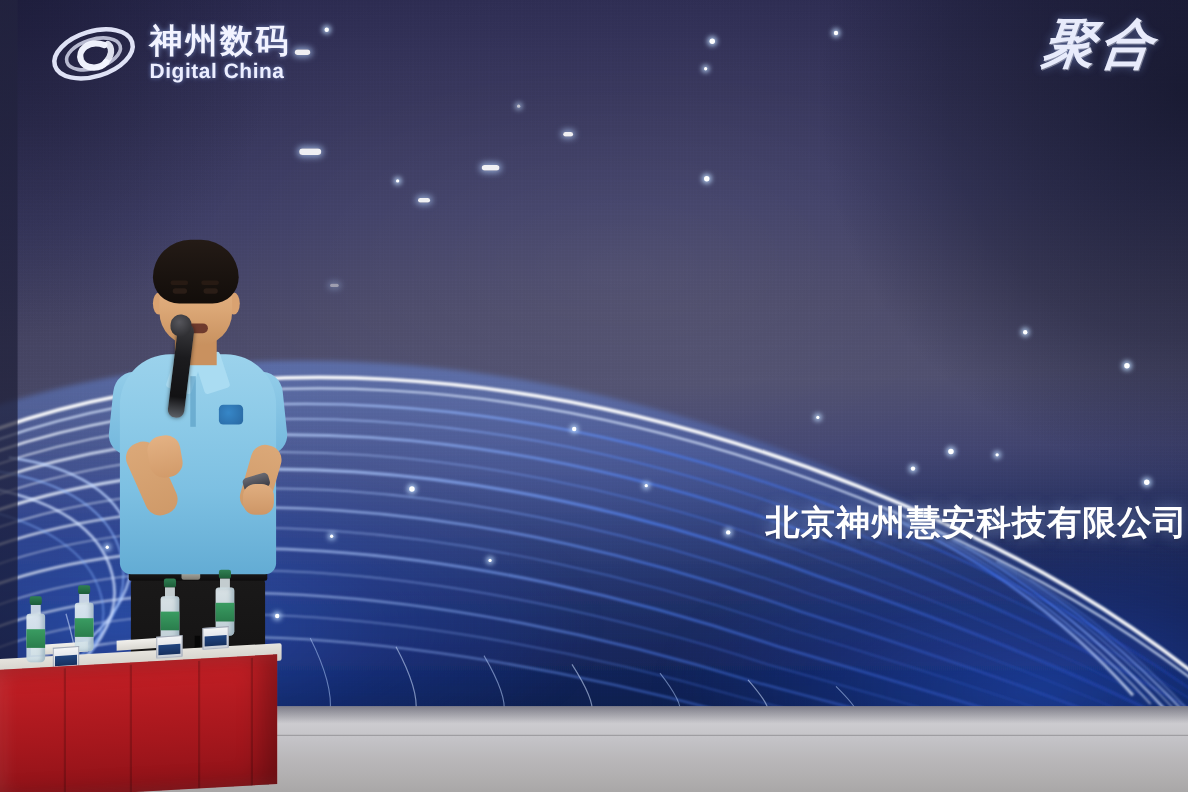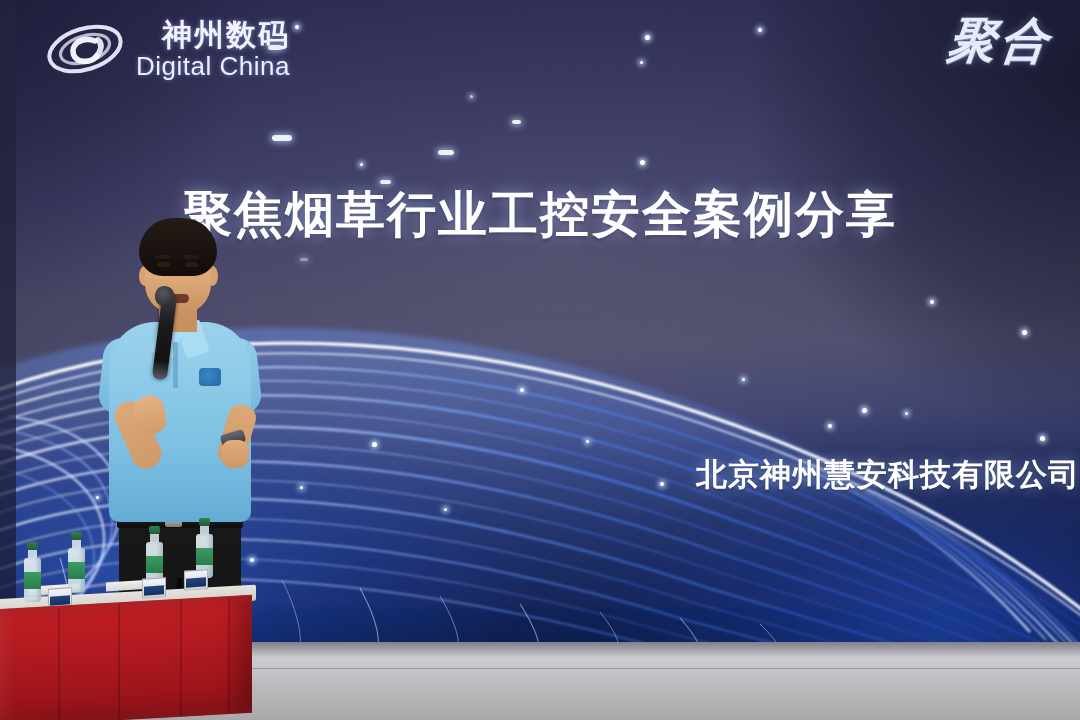--- a/index.html
+++ b/index.html
@@ -69,24 +69,23 @@
   .streaklet { position:absolute; background:rgba(255,255,255,0.92);
            border-radius:3px; box-shadow:0 0 6px 2px rgba(180,210,255,0.65); }
 
   
   .logo-left { position:absolute; left:44px; top:18px; display:flex; align-items:center; gap:10px; }
   .logo-mark { width:82px; height:62px; }
   .logo-text { display:flex; flex-direction:column; line-height:1; }
   .logo-cn {
     font-size:30px; font-weight:bold; color:#f2f3ff; letter-spacing:2px;
     text-shadow:0 0 5px rgba(160,190,255,.6);
-    text-align:right;
   }
   .logo-en {
-    font-size:26px; font-weight:normal; color:#eceeff; letter-spacing:.5px;
+    font-size:19px; font-weight:bold; color:#eceeff; letter-spacing:.5px;
     margin-top:3px; text-shadow:0 0 4px rgba(150,180,255,.55);
   }
 
   .logo-right { position:absolute; right:28px; top:16px; text-align:right; }
   .brush { font-size:48px; font-weight:bold; color:#e8ebfb; letter-spacing:4px;
            font-family:"DejaVu Serif",serif; font-style:italic;
            text-shadow:1px 1px 0 rgba(255,255,255,.35), 0 0 9px rgba(150,180,255,.45);
            transform:skewX(-6deg); display:block; line-height:1; }
   .brush-sub { font-size:29px; font-weight:bold; color:#f0f2ff; letter-spacing:3px;
            margin-top:6px; display:block; line-height:1;
@@ -384,21 +383,20 @@
       <div class="logo-text">
         <span class="logo-cn">神州数码</span>
         <span class="logo-en">Digital China</span>
       </div>
     </div>
 
     <div class="logo-right">
       <span class="brush">聚合</span>
     </div>
 
-    <div class="slide-title">聚焦烟草行业工控安全案例分享</div>
     <div class="slide-company">北京神州慧安科技有限公司</div>
 
     <div class="wall-left"></div>
   </div>
 
   <div class="floor">
     <div class="floor-shadow"></div>
     <div class="floor-seam"></div>
   </div>
 

